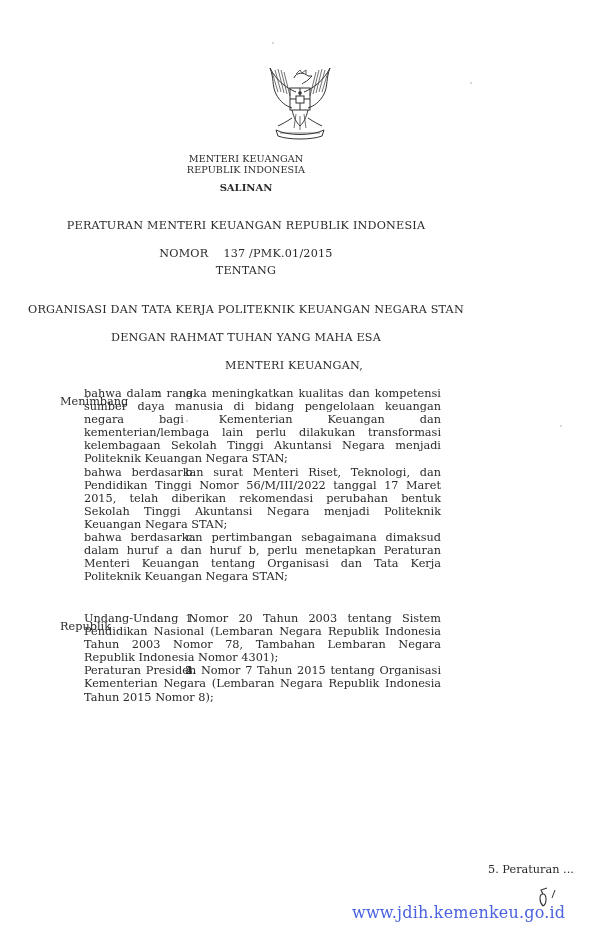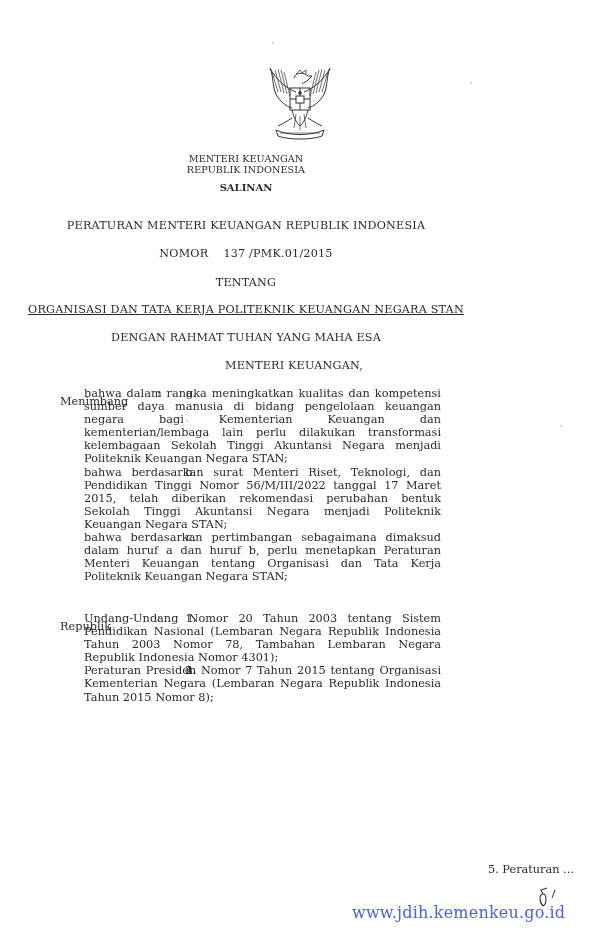--- a/index.html
+++ b/index.html
@@ -55,22 +55,22 @@
 </div>
 
 <div class="center hdr" style="top:153px;">MENTERI KEUANGAN</div>
 <div class="center hdr" style="top:164px;">REPUBLIK  INDONESIA</div>
 <div class="center salinan" style="top:182px;">SALINAN</div>
 
 <div class="center title" style="top:219px;">PERATURAN MENTERI KEUANGAN REPUBLIK INDONESIA</div>
 <div class="center title" style="top:247px;">
   <span>NOMOR</span>&nbsp;&nbsp;&nbsp;&nbsp;<span>137 /PMK.01/2015</span>
 </div>
-<div class="center title" style="top:276px;">TENTANG</div>
-<div class="center title" style="top:303px;text-decoration:underline;">ORGANISASI DAN TATA KERJA POLITEKNIK KEUANGAN NEGARA STAN</div>
+<div class="center title" style="top:264px;">TENTANG</div>
+<div class="center title" style="top:303px;">ORGANISASI DAN TATA KERJA POLITEKNIK KEUANGAN NEGARA STAN</div>
 <div class="center title" style="top:331px;">DENGAN RAHMAT TUHAN YANG MAHA ESA</div>
 <div class="center title" style="top:359px;padding-left:48px;">MENTERI KEUANGAN,</div>
 
 <div class="section" style="top:387px;">
   <span class="sec-label">Menimbang</span>
   <span class="sec-colon">:</span>
   <div class="item">
     <span class="item-marker">a.</span>
     <div class="item-text">bahwa dalam rangka meningkatkan kualitas dan kompetensi sumber daya manusia di bidang pengelolaan keuangan negara bagi Kementerian Keuangan dan kementerian/lembaga lain perlu dilakukan transformasi kelembagaan Sekolah Tinggi Akuntansi Negara menjadi Politeknik Keuangan Negara STAN;</div>
   </div>

